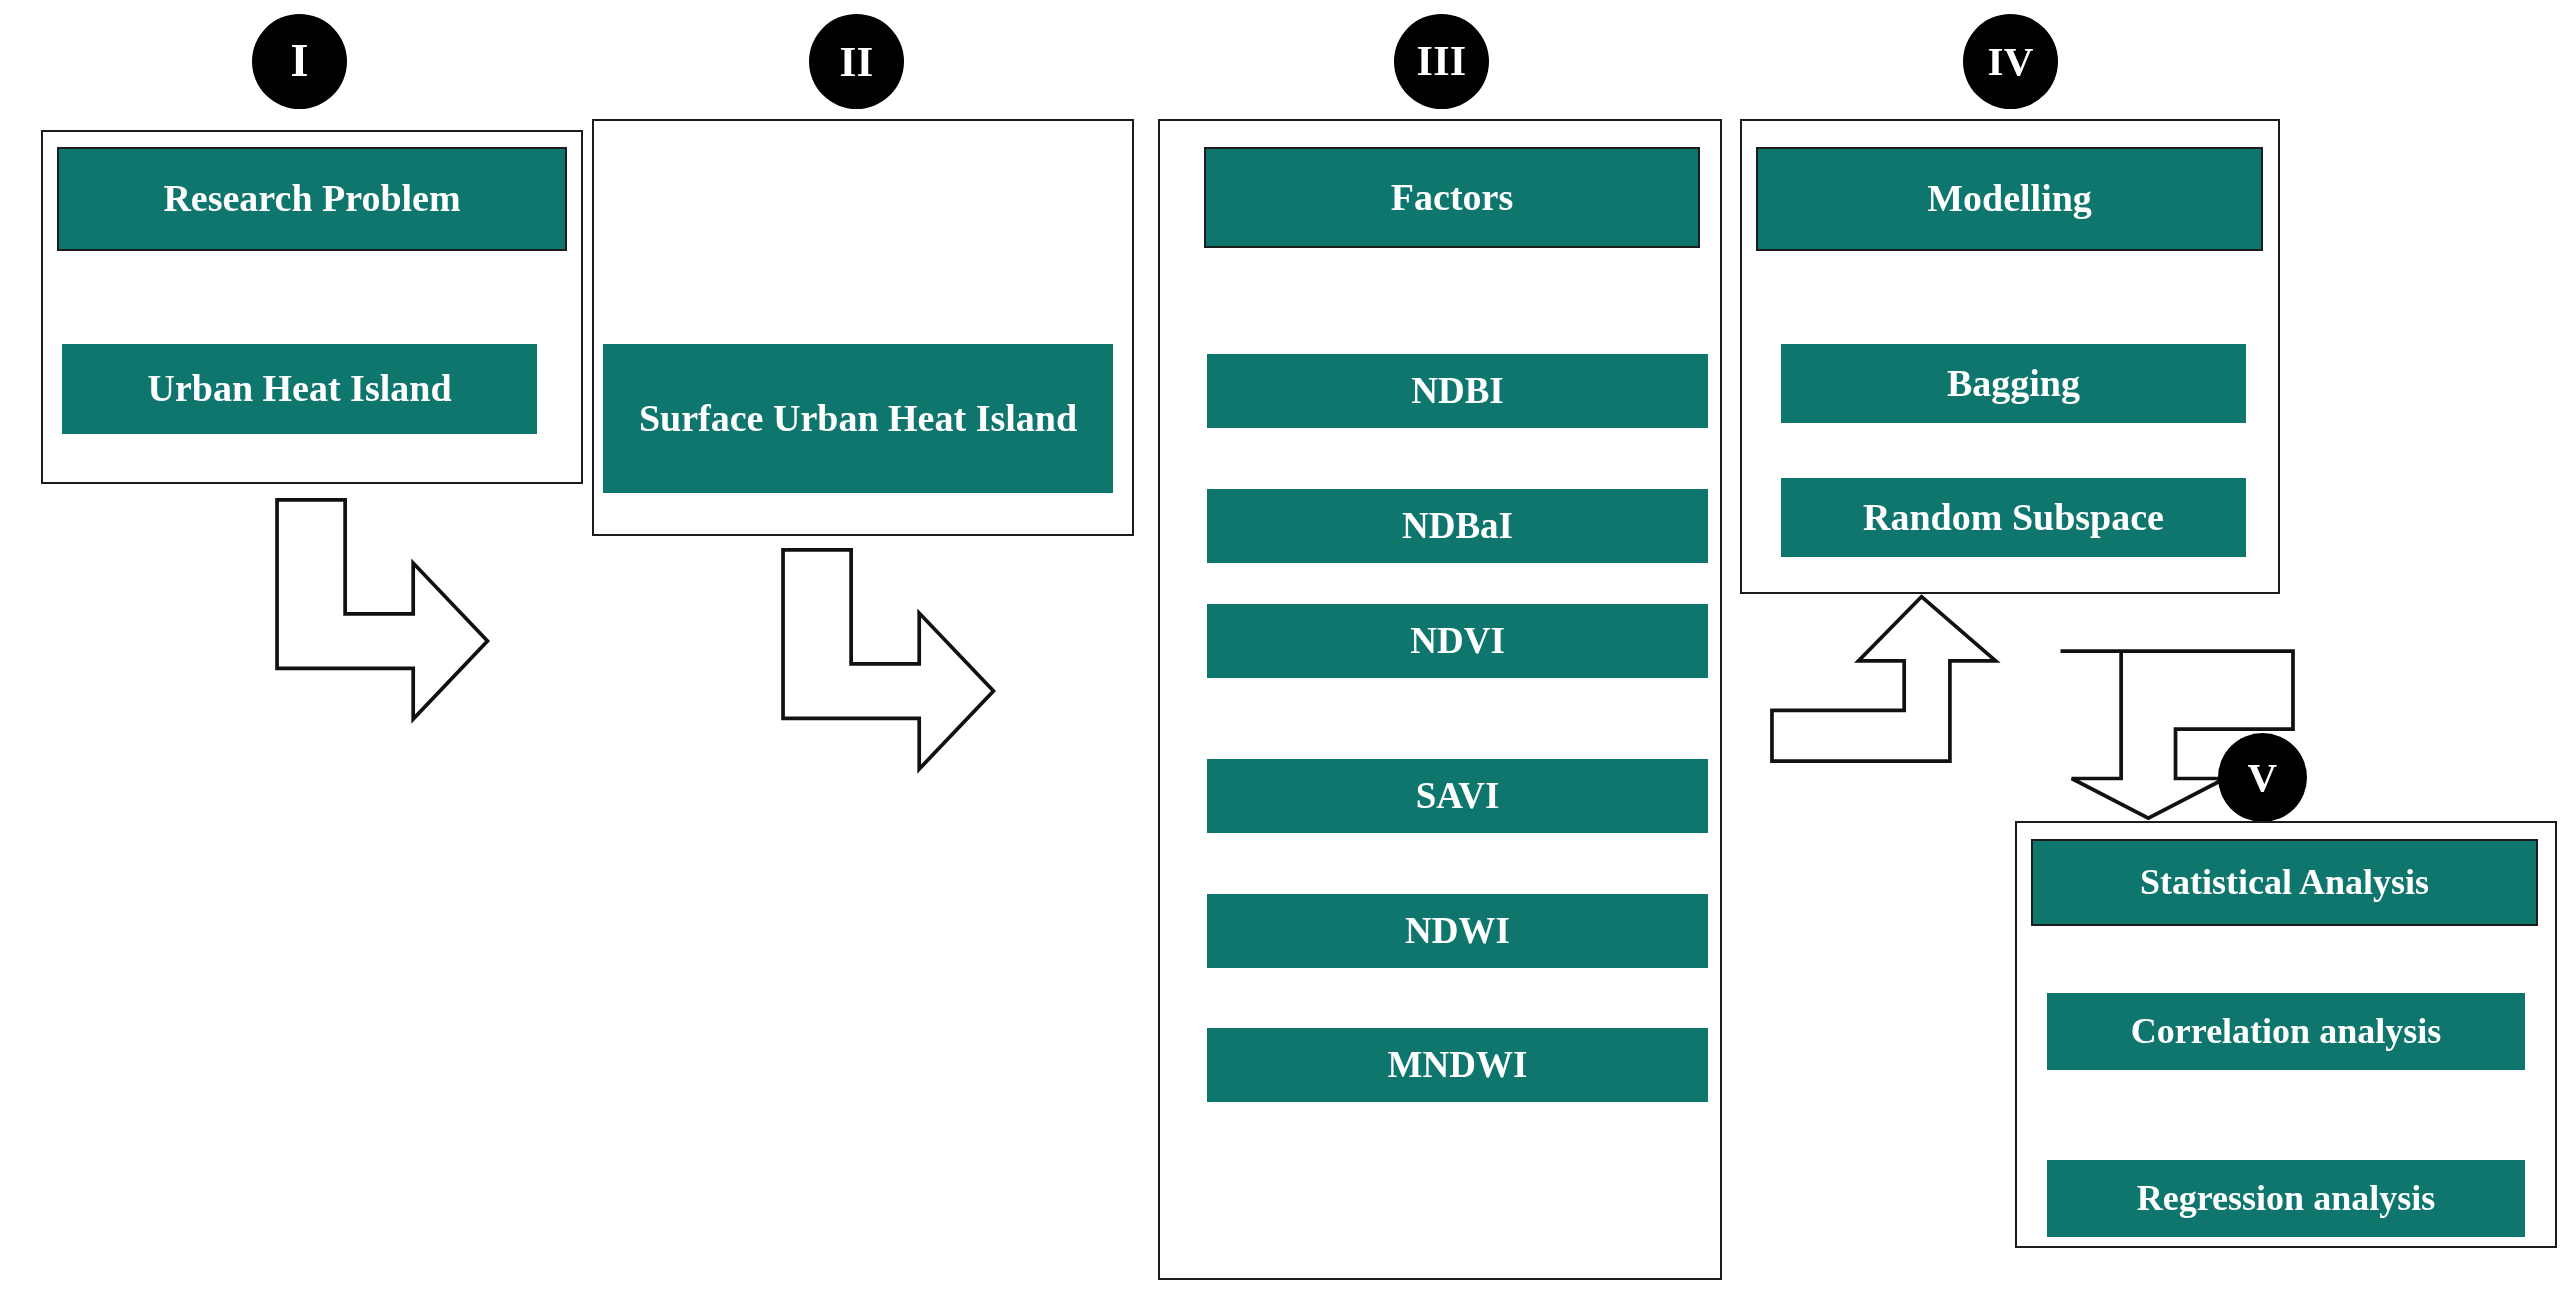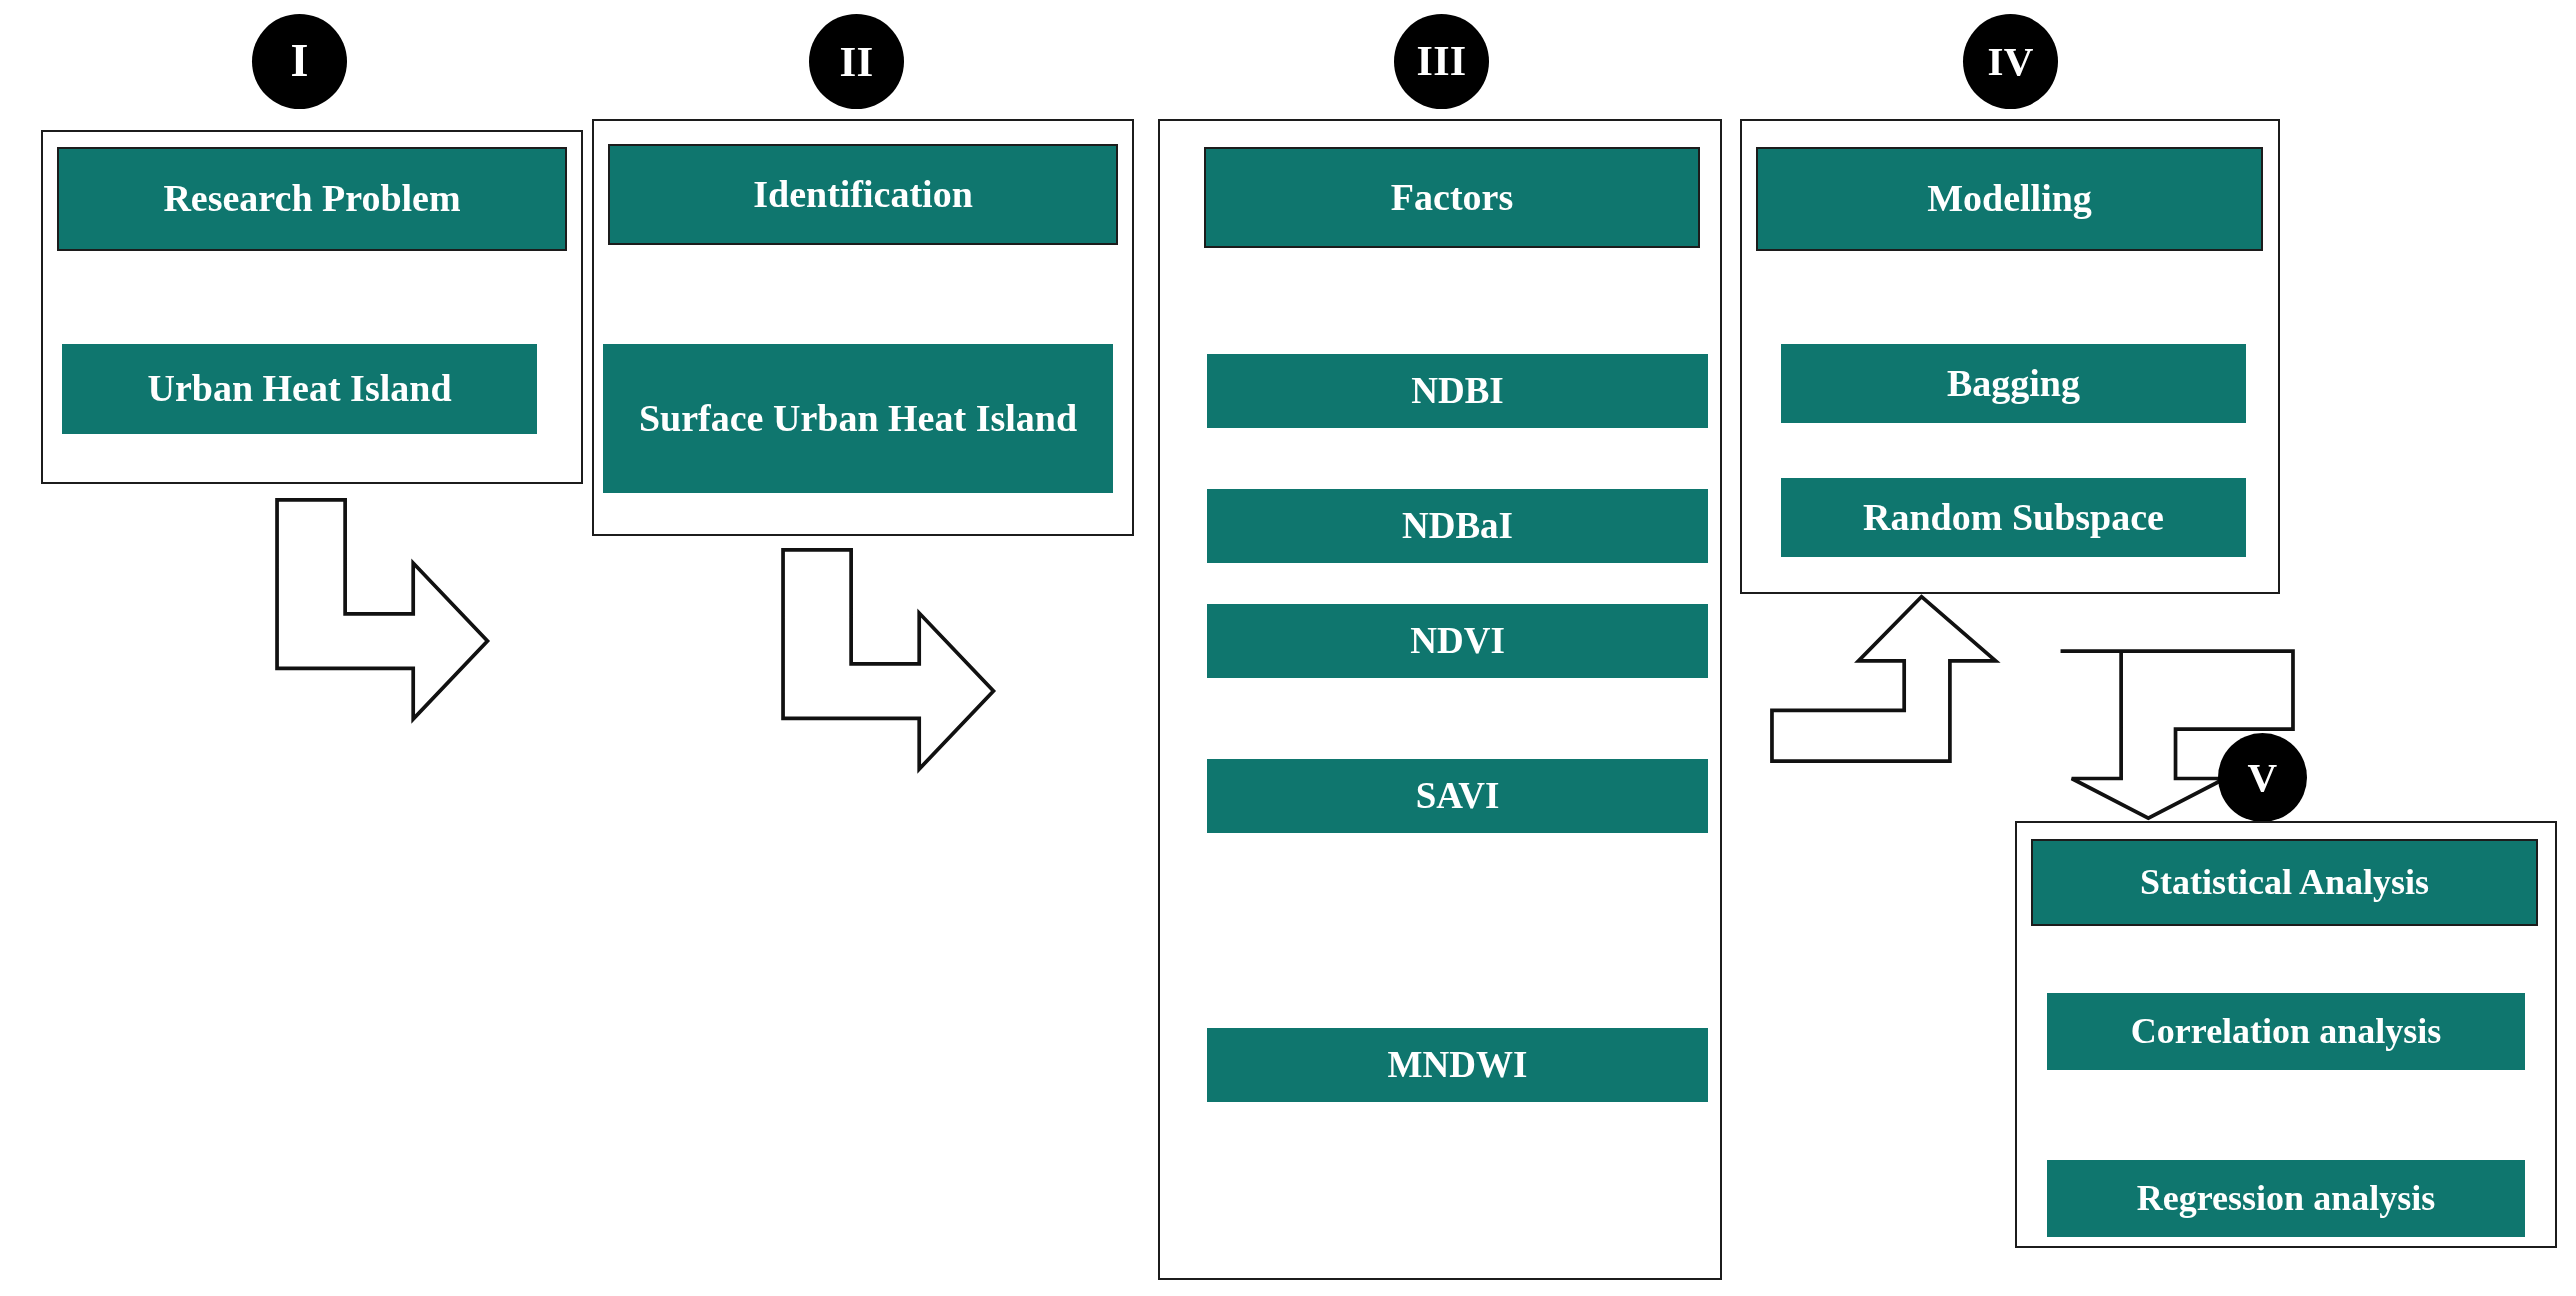--- a/index.html
+++ b/index.html
@@ -95,23 +95,20 @@
       <path d="M 8 8 L 118 8 L 118 192 L 228 192 L 228 110 L 348 236 L 228 362 L 228 280 L 8 280 Z"></path>
     </svg>
   </div>
 
   <div class="numeral" style="left:809px; top:13.6px; width:95px; height:95px; font-size:43px;">
     <span>II</span>
   </div>
 
   <div class="panel" style="left:592px; top:119px; width:542px; height:417px;"></div>
 
-  <div class="bar headed" style="left:608px; top:144px; width:510px; height:101px; font-size:38px;">
-    <span>Identification</span>
-  </div>
 
   <div class="bar" style="left:603px; top:344px; width:510px; height:149px; font-size:38px; padding:0 16px;">
     <span>Surface Urban Heat Island</span>
   </div>
 
   <div class="arrow" style="left:778px; top:545px; width:223px; height:229px;">
     <svg viewBox="0 0 360 370" width="223" height="229">
       <path d="M 8 8 L 118 8 L 118 192 L 228 192 L 228 110 L 348 236 L 228 362 L 228 280 L 8 280 Z"></path>
     </svg>
   </div>
@@ -130,20 +127,23 @@
     <span>NDBI</span>
   </div>
   <div class="bar" style="left:1207px; top:489px; width:501px; height:74px; font-size:37px;">
     <span>NDBaI</span>
   </div>
   <div class="bar" style="left:1207px; top:604px; width:501px; height:74px; font-size:37px;">
     <span>NDVI</span>
   </div>
   <div class="bar" style="left:1207px; top:759px; width:501px; height:74px; font-size:37px;">
     <span>SAVI</span>
+  </div>
+  <div class="bar" style="left:1207px; top:894px; width:501px; height:74px; font-size:37px;">
+    <span>NDWI</span>
   </div>
   <div class="bar" style="left:1207px; top:1028px; width:501px; height:74px; font-size:37px;">
     <span>MNDWI</span>
   </div>
 
   <div class="numeral" style="left:1963px; top:13.6px; width:95px; height:95px; font-size:41px;">
     <span>IV</span>
   </div>
 
   <div class="panel" style="left:1740px; top:119px; width:540px; height:475px;"></div>

